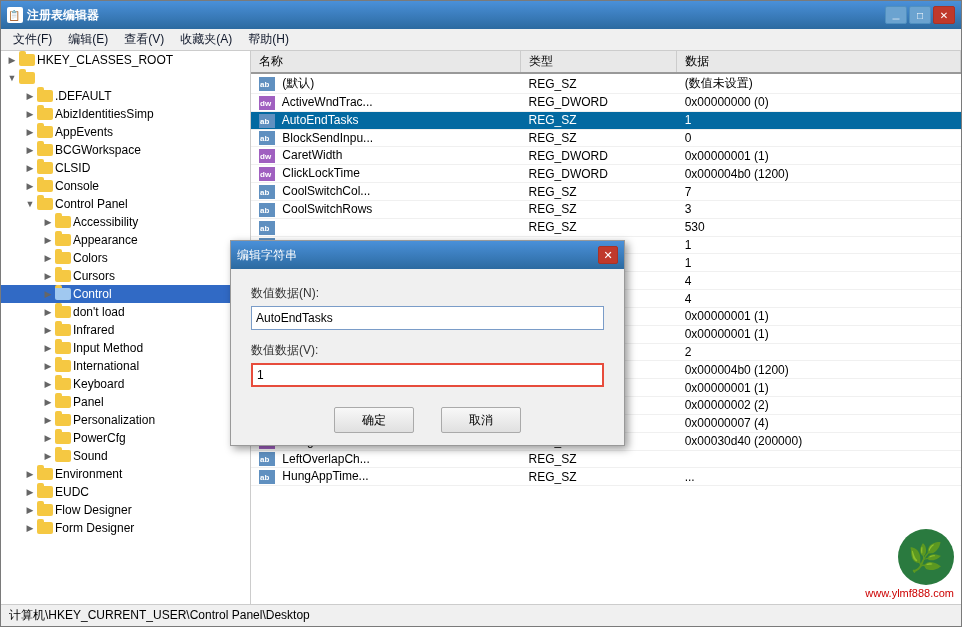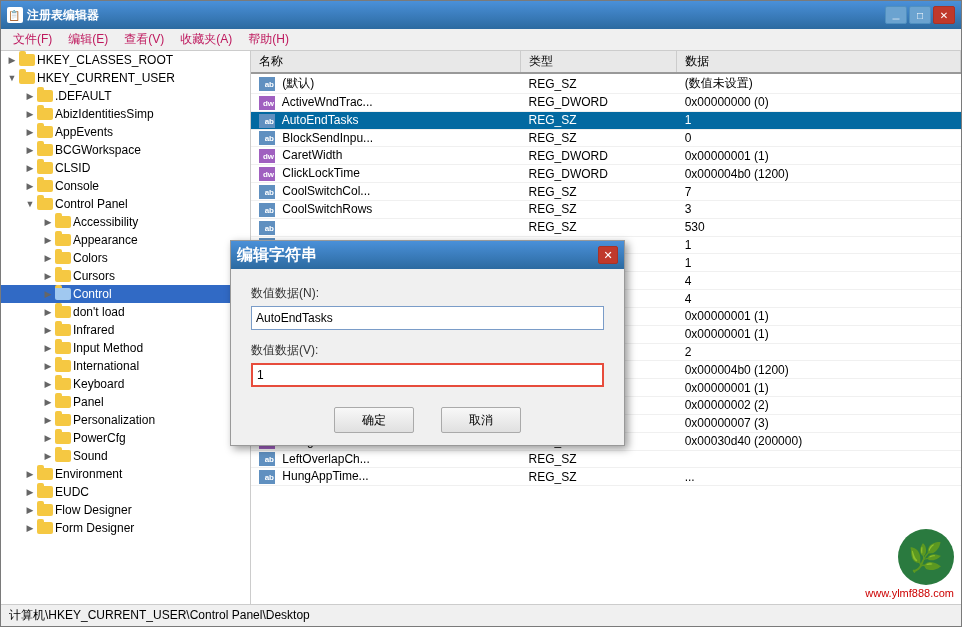--- a/index.html
+++ b/index.html
@@ -84,21 +84,21 @@
       display: flex;
       align-items: center;
       padding: 0 4px;
       flex-shrink: 0;
     }
 
     .menu-item {
       padding: 2px 8px;
       cursor: pointer;
       font-size: 12px;
-      color: #be185d;
+      color: #0f172a;
     }
 
     
     .main-content {
       display: flex;
       flex: 1;
       overflow: hidden;
     }
 
     
@@ -215,21 +215,21 @@
     .reg-icon {
       display: inline-block;
       width: 16px;
       height: 14px;
       background: #6b9fd4;
       border: 1px solid #4a7db0;
       margin-right: 4px;
       vertical-align: middle;
       font-size: 8px;
       line-height: 14px;
-      text-align: right;
+      text-align: left;
       color: white;
       font-weight: bold;
     }
 
     
     .status-bar {
       height: 22px;
       background: #f0f0f0;
       border-top: 1px solid #ccc;
       display: flex;
@@ -281,22 +281,22 @@
       height: 28px;
       background: linear-gradient(to bottom, #4a90d9 0%, #2c6aa0 100%);
       display: flex;
       align-items: center;
       justify-content: space-between;
       padding: 0 6px;
     }
 
     .dialog-title-text {
       color: white;
-      font-size: 16px;
-      font-weight: bold;
+      font-size: 12px;
+      font-weight: normal;
     }
 
     .dialog-close-btn {
       width: 20px;
       height: 18px;
       background: #c0392b;
       border: 1px solid #a93226;
       border-radius: 2px;
       display: flex;
       align-items: center;
@@ -392,21 +392,20 @@
               <div class="folder-icon"></div>
             </div>
           <span class="tree-label">HKEY_CLASSES_ROOT</span>
         </div>
 
         <div class="tree-item" style="padding-left:4px">
           <div class="tree-expand">▼</div>
           <div class="tree-icon">
               <div class="folder-icon"></div>
             </div>
-          <span class="tree-label">HKEY_CURRENT_USER</span>
         </div>
 
         <div class="tree-item" style="padding-left:22px">
           <div class="tree-expand">▶</div>
           <div class="tree-icon">
               <div class="folder-icon"></div>
             </div>
           <span class="tree-label">.DEFAULT</span>
         </div>
 
@@ -766,21 +765,21 @@
     </td>
     <td>REG_DWORD</td>
     <td style="overflow:hidden; white-space:nowrap;">0x00000002 (2)</td>
   </tr>
               <tr>
     <td style="overflow:hidden; white-space:nowrap; max-width:160px;">
       <span class="reg-icon" style="background:#a060c0; border-color:#a060c0;">dw</span>
       <span>ForegroundFla...</span>
     </td>
     <td>REG_DWORD</td>
-    <td style="overflow:hidden; white-space:nowrap;">0x00000007 (3)</td>
+    <td style="overflow:hidden; white-space:nowrap;">0x00000007 (4)</td>
   </tr>
               <tr>
     <td style="overflow:hidden; white-space:nowrap; max-width:160px;">
       <span class="reg-icon" style="background:#a060c0; border-color:#a060c0;">dw</span>
       <span>ForegroundLo...</span>
     </td>
     <td>REG_DWORD</td>
     <td style="overflow:hidden; white-space:nowrap;">0x00030d40 (200000)</td>
   </tr>
               <tr>

